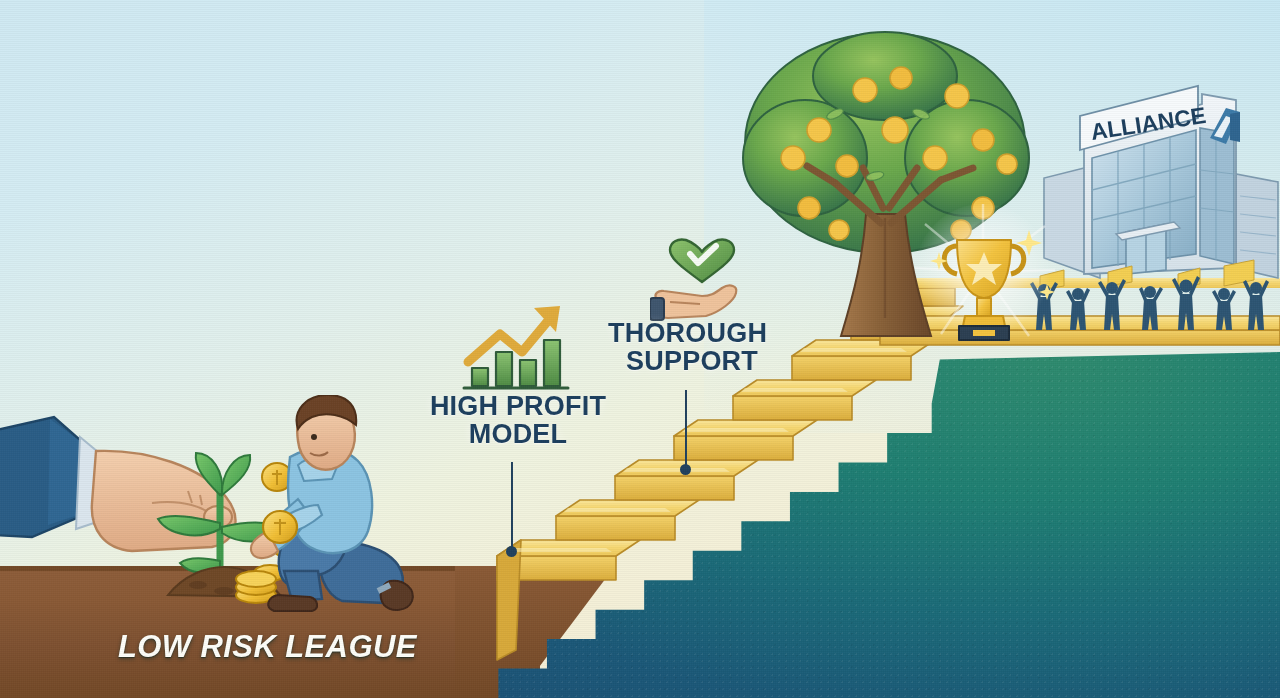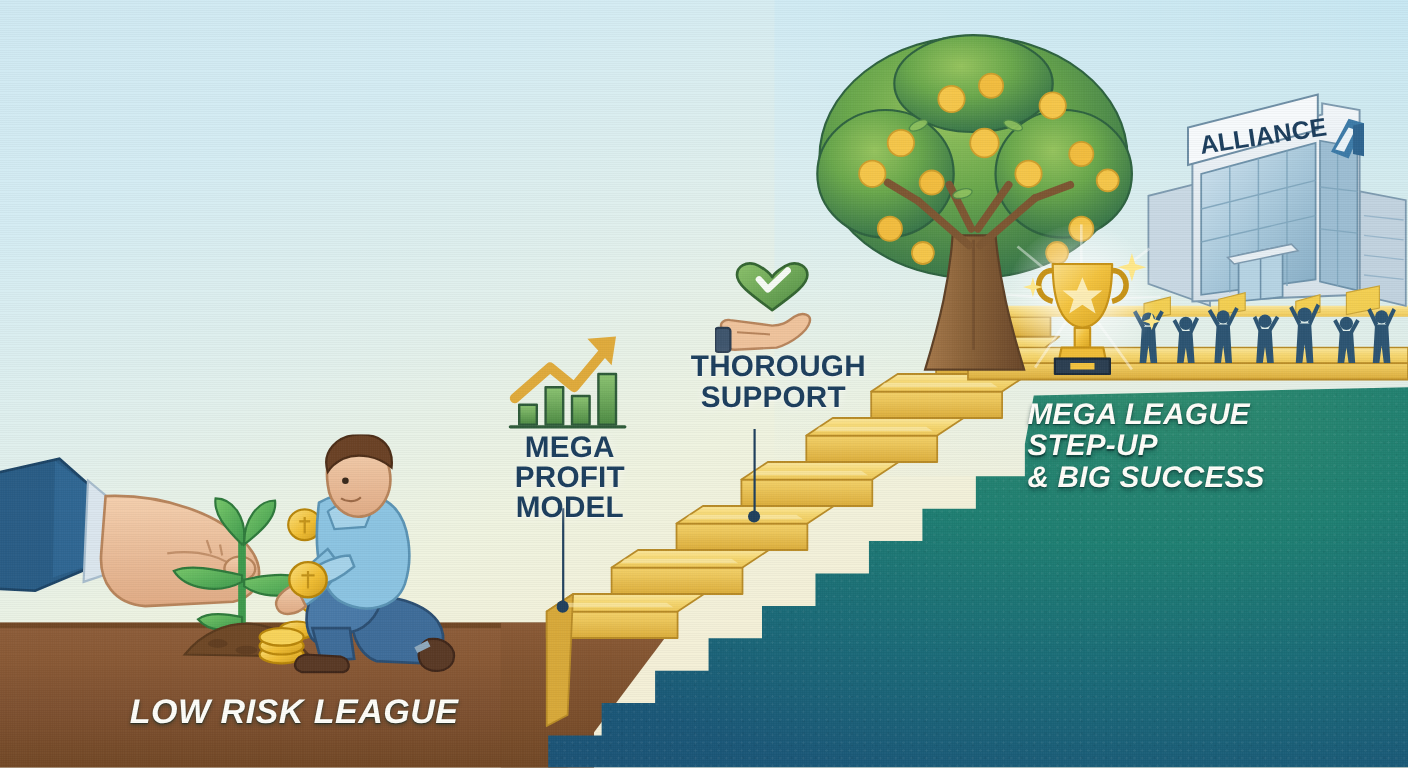--- a/index.html
+++ b/index.html
@@ -126,23 +126,22 @@
   }
   #label-high-profit {
     left: 428px; top: 393px;
     font-size: 27px;
     text-align: center;
     width: 180px;
   }
   #label-thorough {
     left: 608px; top: 320px;
     font-size: 27px;
-    text-align: center;
+    text-align: right;
     width: 150px;
-    margin-left: 20px;
   }
   #label-mega {
     left: 934px; top: 362px;
     font-size: 27px;
     font-style: italic;
     width: 280px;
     line-height: 1.08;
   }
 
   
@@ -566,23 +565,21 @@
   </svg>
 
   <div class="leader" style="left:511px; top:462px; height:90px;"></div>
   <div class="leader-dot" style="left:506px; top:546px;"></div>
 
   <div class="leader" style="left:685px; top:390px; height:81px;"></div>
   <div class="leader-dot" style="left:680px; top:464px;"></div>
 
   <div id="label-low-risk" class="label label-light">LOW RISK LEAGUE</div>
 
-  <div id="label-high-profit" class="label label-dark">MEGA PROFIT
+  <div id="label-high-profit" class="label label-dark">HIGH PROFIT
 MODEL</div>
 
   <div id="label-thorough" class="label label-dark">THOROUGH
 SUPPORT</div>
 
-  <div id="label-mega" class="label label-light">MEGA LEAGUE STEP-UP
-&amp; BIG SUCCESS</div>
 
   <div class="grain"></div>
 </div>
 
 </body></html>

